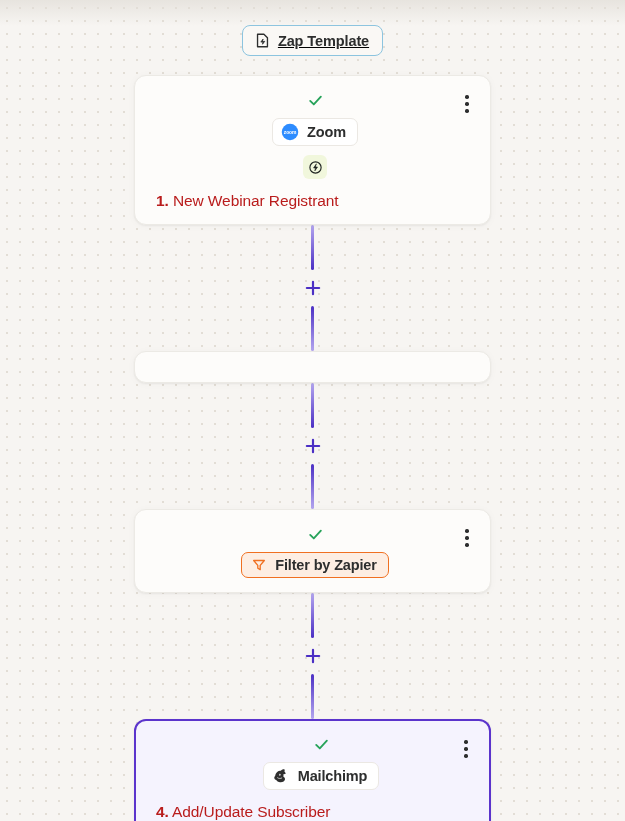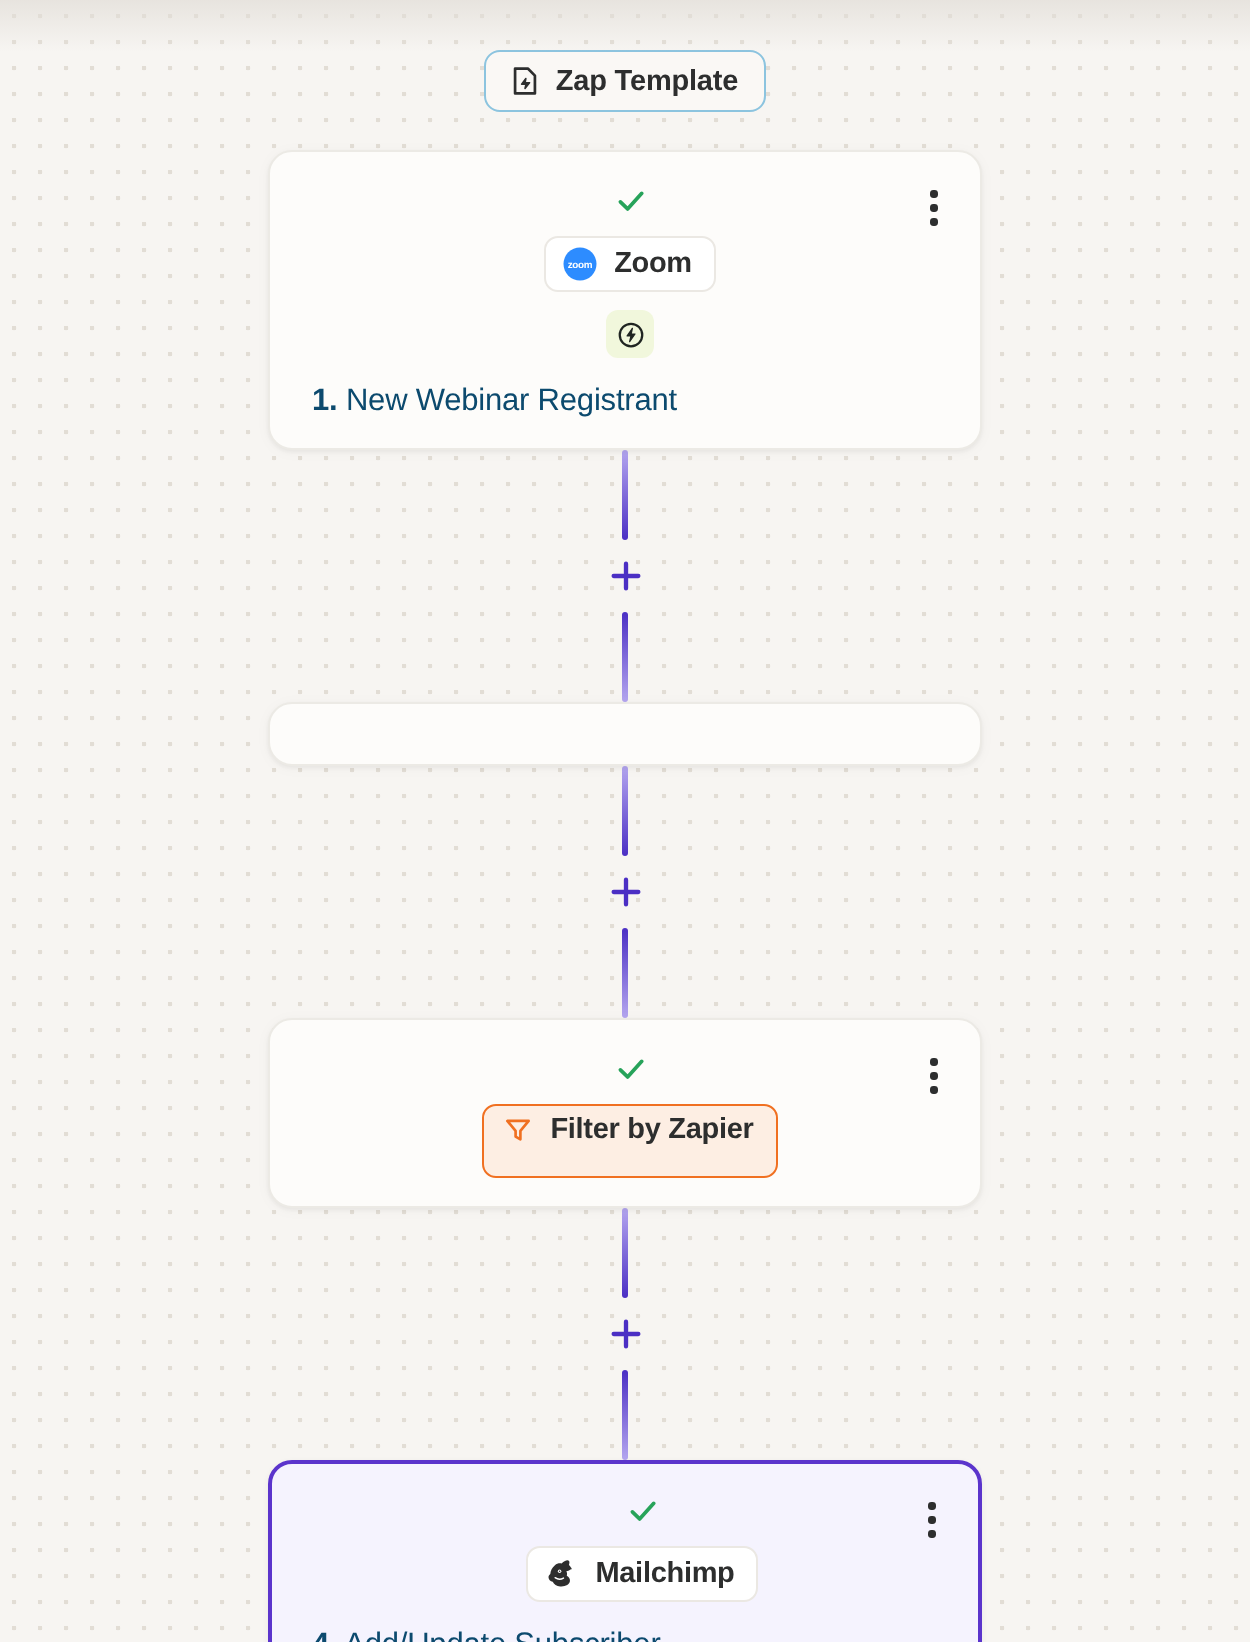--- a/index.html
+++ b/index.html
@@ -60,20 +60,21 @@
   .template-badge {
     display: inline-flex;
     align-items: center;
     gap: 7px;
     margin-top: 25px;
     padding: 6px 13px 6px 11px;
     border: 1.5px solid #8cc4df;
     border-radius: 8px;
     background: #faf8f5;
     box-sizing: border-box;
+    text-decoration: underline;
   }
   .template-badge .tb-label {
     font-size: 14.5px;
     font-weight: bold;
     color: #2d2e2e;
     letter-spacing: -0.1px;
   }
   .tb-icon { display: flex; align-items: center; }
 
   
@@ -116,21 +117,21 @@
   .app-pill .app-name {
     font-size: 14.5px;
     font-weight: bold;
     color: #2d2e2e;
     letter-spacing: -0.15px;
     white-space: nowrap;
   }
   .app-pill.filter-pill {
     background: #fdeee3;
     border: 1.5px solid #f07021;
-    padding: 4px 11px 15px 9px;
+    padding: 4px 11px 4px 9px;
   }
   .app-logo { display: flex; align-items: center; flex: none; }
 
   .bolt-badge {
     display: inline-flex;
     align-items: center;
     justify-content: center;
     width: 24px;
     height: 24px;
     border-radius: 6px;
@@ -160,21 +161,21 @@
   }
 
   .card-bottom {
     display: flex;
     align-items: center;
     justify-content: space-between;
     margin-top: 13px;
   }
   .step-title {
     font-size: 15.5px;
-    color: #0c4a6e;
+    color: #b91c1c;
     letter-spacing: -0.1px;
   }
   .step-title .step-num { font-weight: bold; }
 
   .chevron-btn {
     display: flex;
     align-items: center;
     justify-content: center;
     width: 22px;
     height: 22px;

